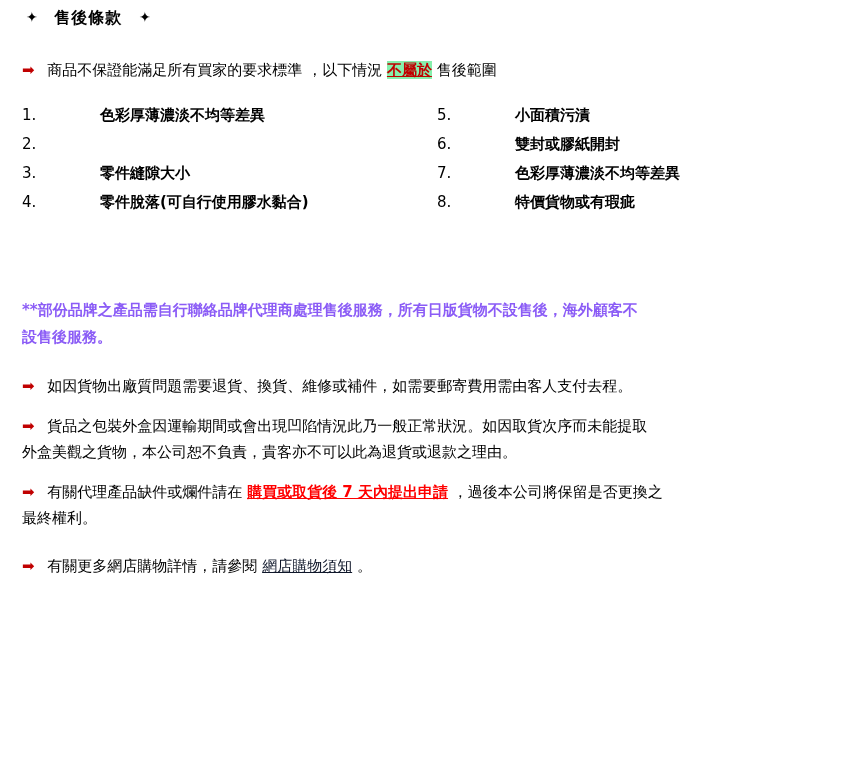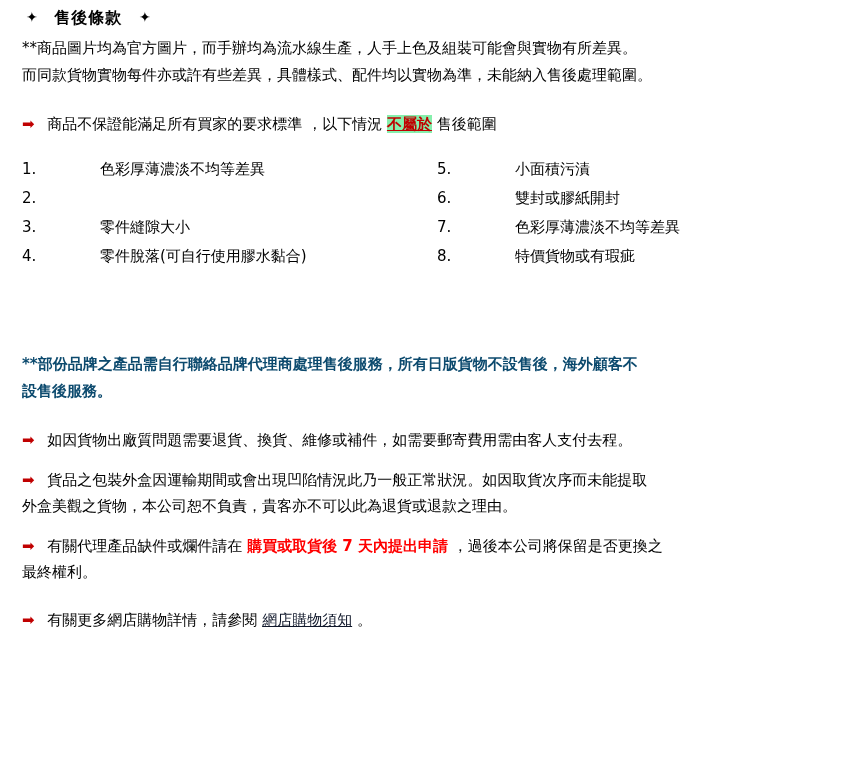--- a/index.html
+++ b/index.html
@@ -51,26 +51,27 @@
     font-size: 15px;
     margin-right: 8px;
   }
   .hl {
     background: #86efac;
     color: #c00000;
     font-weight: bold;
     text-decoration: underline;
   }
   .redbold {
-    color: #0c4a6e;
+    color: #8b5cf6;
     font-weight: bold;
   }
   .redunder {
     color: #ff0000;
     font-weight: bold;
+    text-decoration: underline;
   }
   .link {
     color: #0f172a;
     text-decoration: underline;
     cursor: pointer;
   }
 
   
   .list-wrap {
     display: flex;
@@ -83,44 +84,37 @@
     display: flex;
     font-size: 15px;
     line-height: 29px;
   }
   .li .num {
     width: 78px;
     flex: 0 0 78px;
   }
   .li .txt {
     flex: 1 1 auto;
+    font-weight: bold;
   }
   .stars {
     letter-spacing: 0px;
   }
 </style>
 </head>
 <body>
 
 <div class="page">
 
   <div class="title">
     <span class="dia stars">✦</span>
     <span style="margin:0 10px;">售後條款</span>
     <span class="dia stars">✦</span>
   </div>
 
-  <div>
-    <p class="para">
-      <span>**商品圖片均為官方圖片，而手辦均為流水線生產，人手上色及組裝可能會與實物有所差異。</span>
-    </p>
-    <p class="para">
-      <span>而同款貨物實物每件亦或許有些差異，具體樣式、配件均以實物為準，未能納入售後處理範圍。</span>
-    </p>
-  </div>
 
   <div class="block-gap-md"></div>
 
   <p class="arrow-line">
     <span class="arrow">➡</span>
     <span>商品不保證能滿足所有買家的要求標準 ，以下情況</span>
     <span class="hl">不屬於</span>
     <span>售後範圍</span>
   </p>
 

